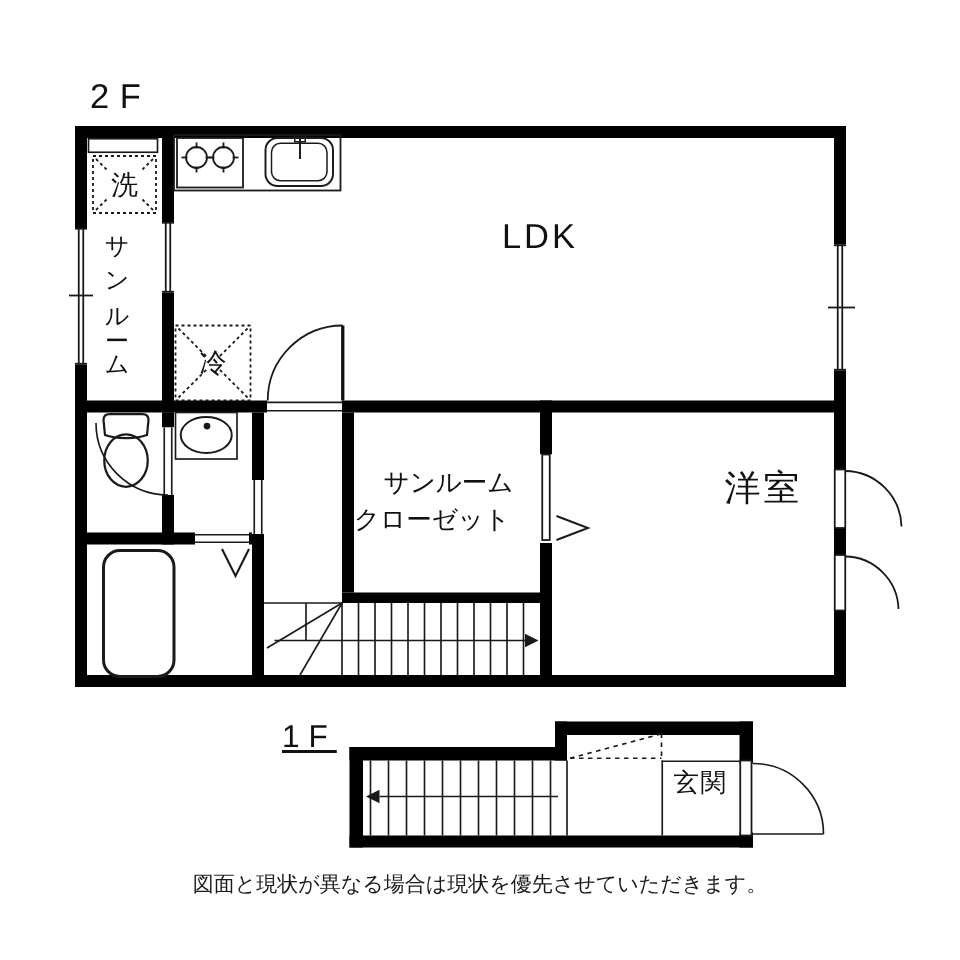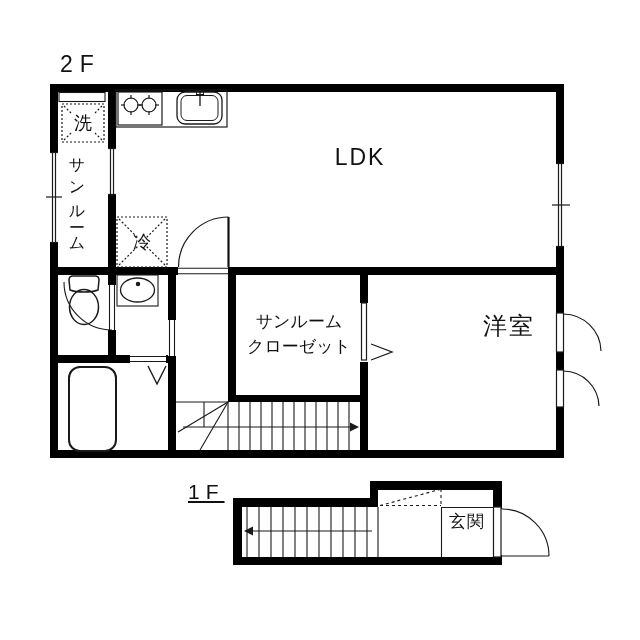--- a/index.html
+++ b/index.html
@@ -10,21 +10,21 @@
   }
   #plan-svg{position:absolute;left:0;top:0;width:640px;height:640px;}
   .lbl{position:absolute;color:#111;line-height:1;white-space:nowrap;}
   #lbl-2f{left:60px;top:32px;font-size:23px;letter-spacing:7px;margin-top:21px;}
   #lbl-1f{left:188px;top:481px;font-size:21px;letter-spacing:6px;text-decoration:underline;}
   #lbl-ldk{left:280px;top:146px;width:160px;font-size:23px;text-align:center;letter-spacing:2px;}
   #lbl-ldk-size{left:280px;top:179px;width:160px;font-size:22px;text-align:center;}
   #lbl-yoshitsu{left:395px;top:314px;width:140px;font-size:24px;text-align:right;letter-spacing:2px;}
   #lbl-yoshitsu-size{left:395px;top:349px;width:140px;font-size:23px;text-align:center;}
   #lbl-wic1{left:236px;top:313px;width:126px;font-size:17px;text-align:center;}
-  #lbl-wic2{left:236px;top:338px;width:126px;font-size:17px;text-align:center;}
+  #lbl-wic2{left:236px;top:338px;width:126px;font-size:17px;text-align:left;}
   #lbl-sunroom{
     left:69px;top:146px;font-size:16px;
     writing-mode:vertical-rl;text-orientation:mixed;letter-spacing:6px;height:130px;
   }
   #lbl-washer{left:62px;top:104px;width:42px;height:38px;font-size:18px;
     display:flex;align-items:center;justify-content:center;}
   #lbl-fridge{left:117px;top:217px;width:50px;height:50px;font-size:18px;
     display:flex;align-items:center;justify-content:center;}
   #lbl-genkan{left:438px;top:513px;width:58px;font-size:17px;text-align:center;letter-spacing:1px;}
   #lbl-caption{left:0;top:582px;width:640px;font-size:14px;text-align:center;color:#1a1a1a;}
@@ -255,14 +255,15 @@
 <div class="lbl" id="lbl-wic1">サンルーム</div>
 <div class="lbl" id="lbl-wic2">クローゼット</div>
 
 <div class="lbl" id="lbl-sunroom">サンルーム</div>
 
 <div class="lbl" id="lbl-washer">洗</div>
 <div class="lbl" id="lbl-fridge">冷</div>
 
 <div class="lbl" id="lbl-genkan">玄関</div>
 
+<div class="lbl" id="lbl-caption">図面と現状が異なる場合は現状を優先させていただきます。</div>
 
 </div>
 
 </body></html>

